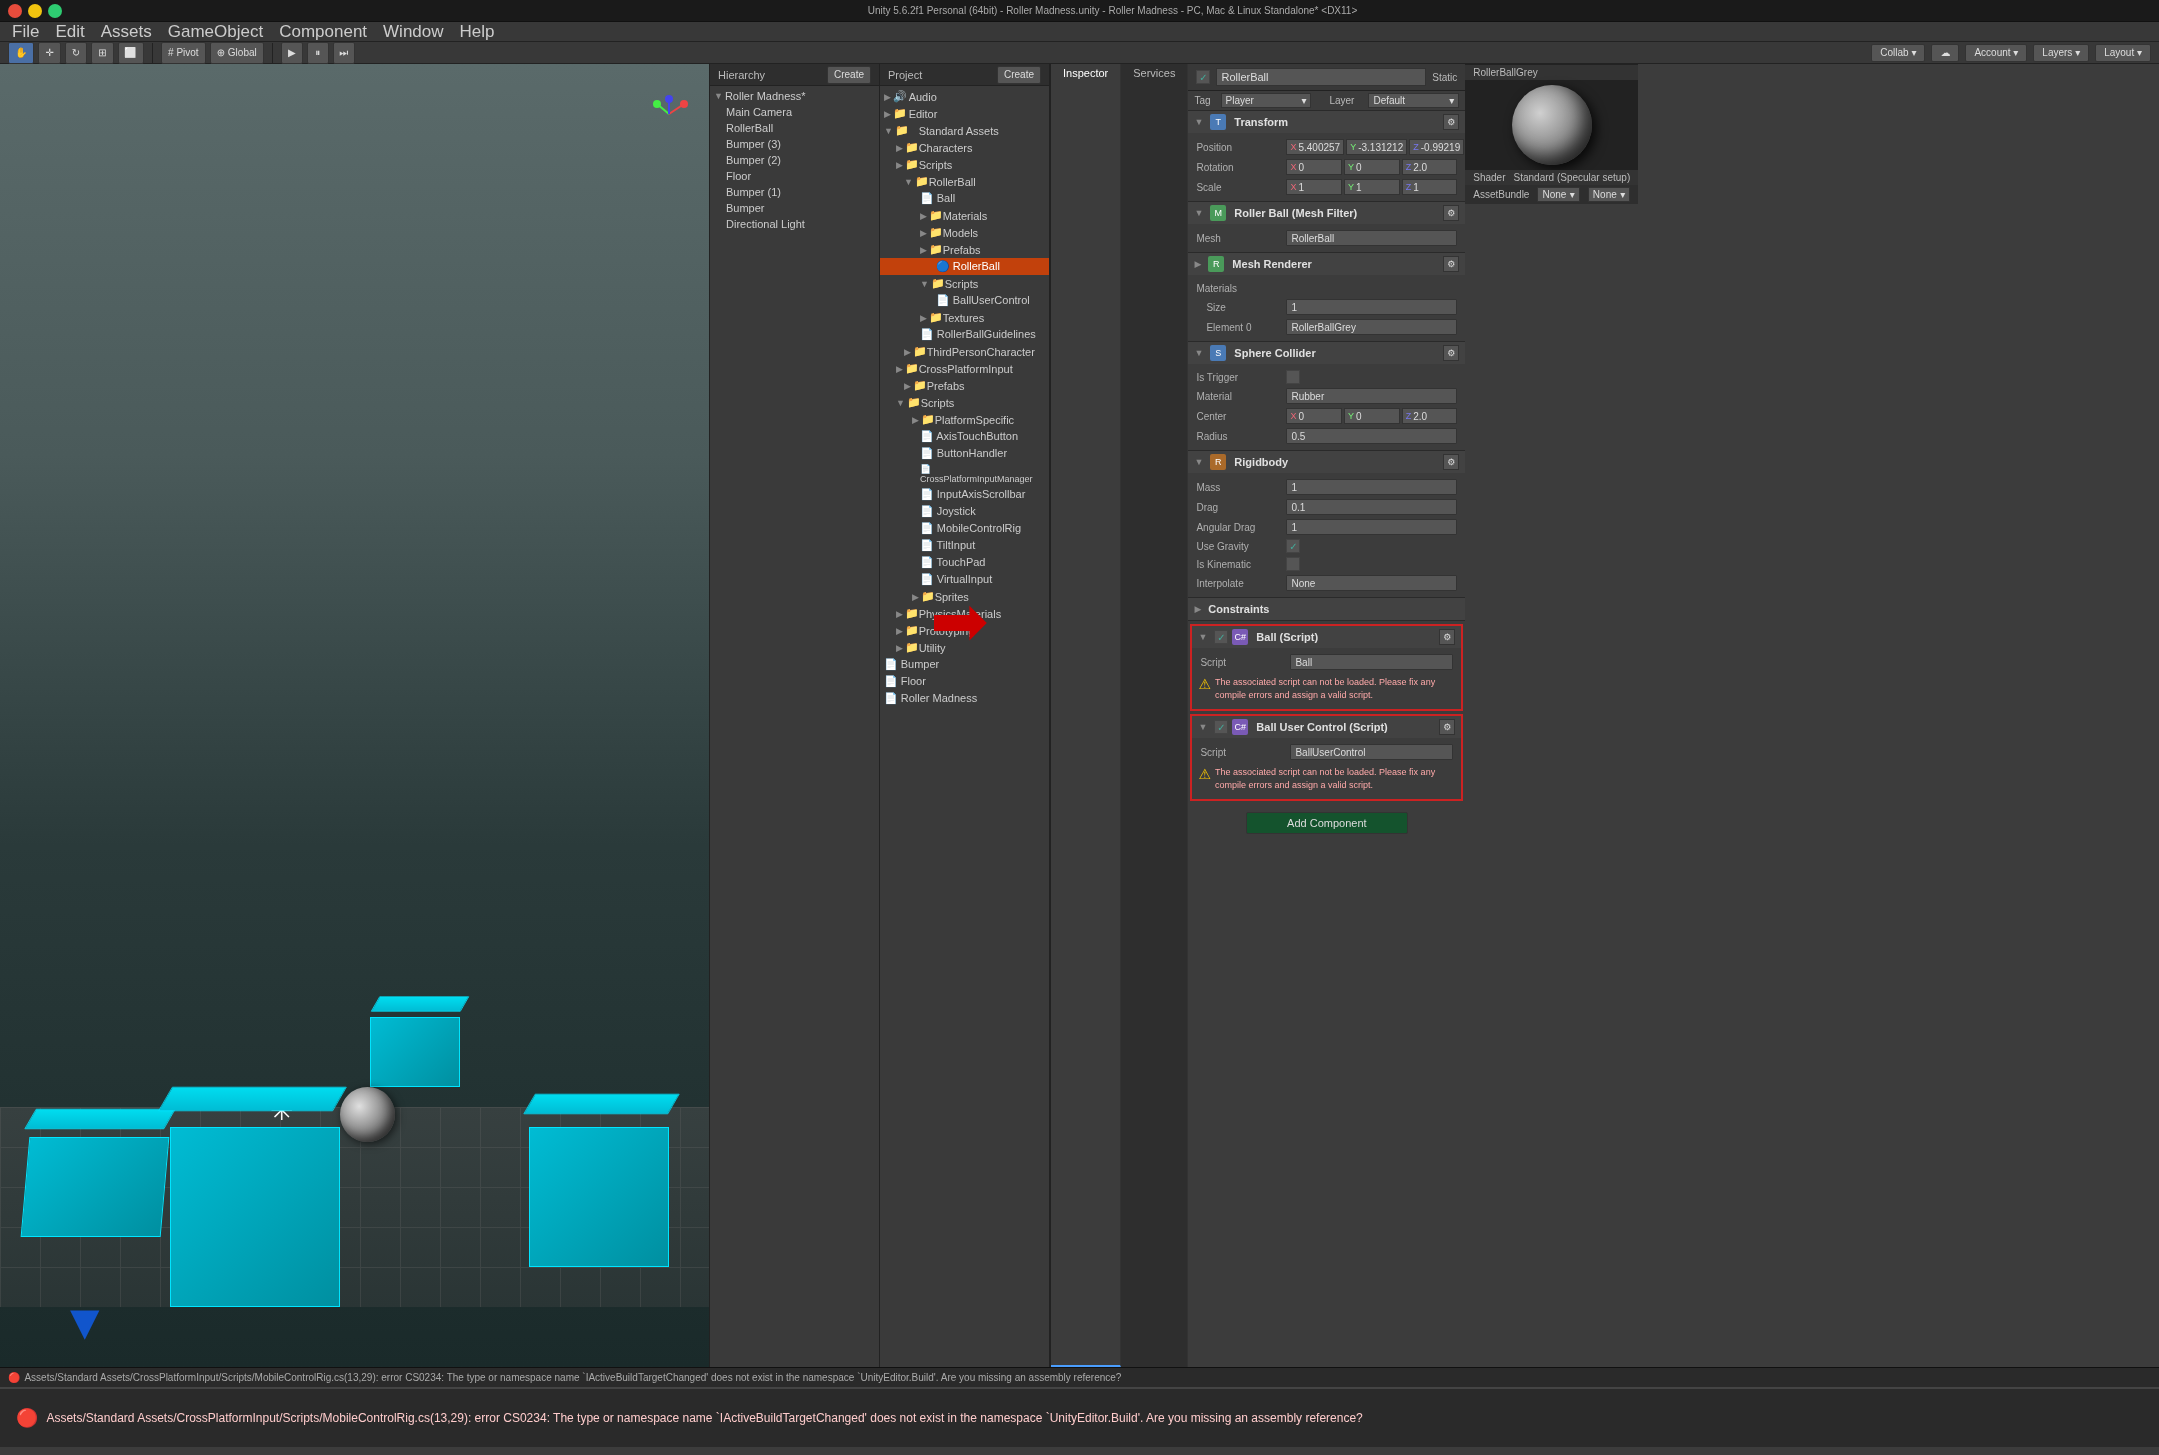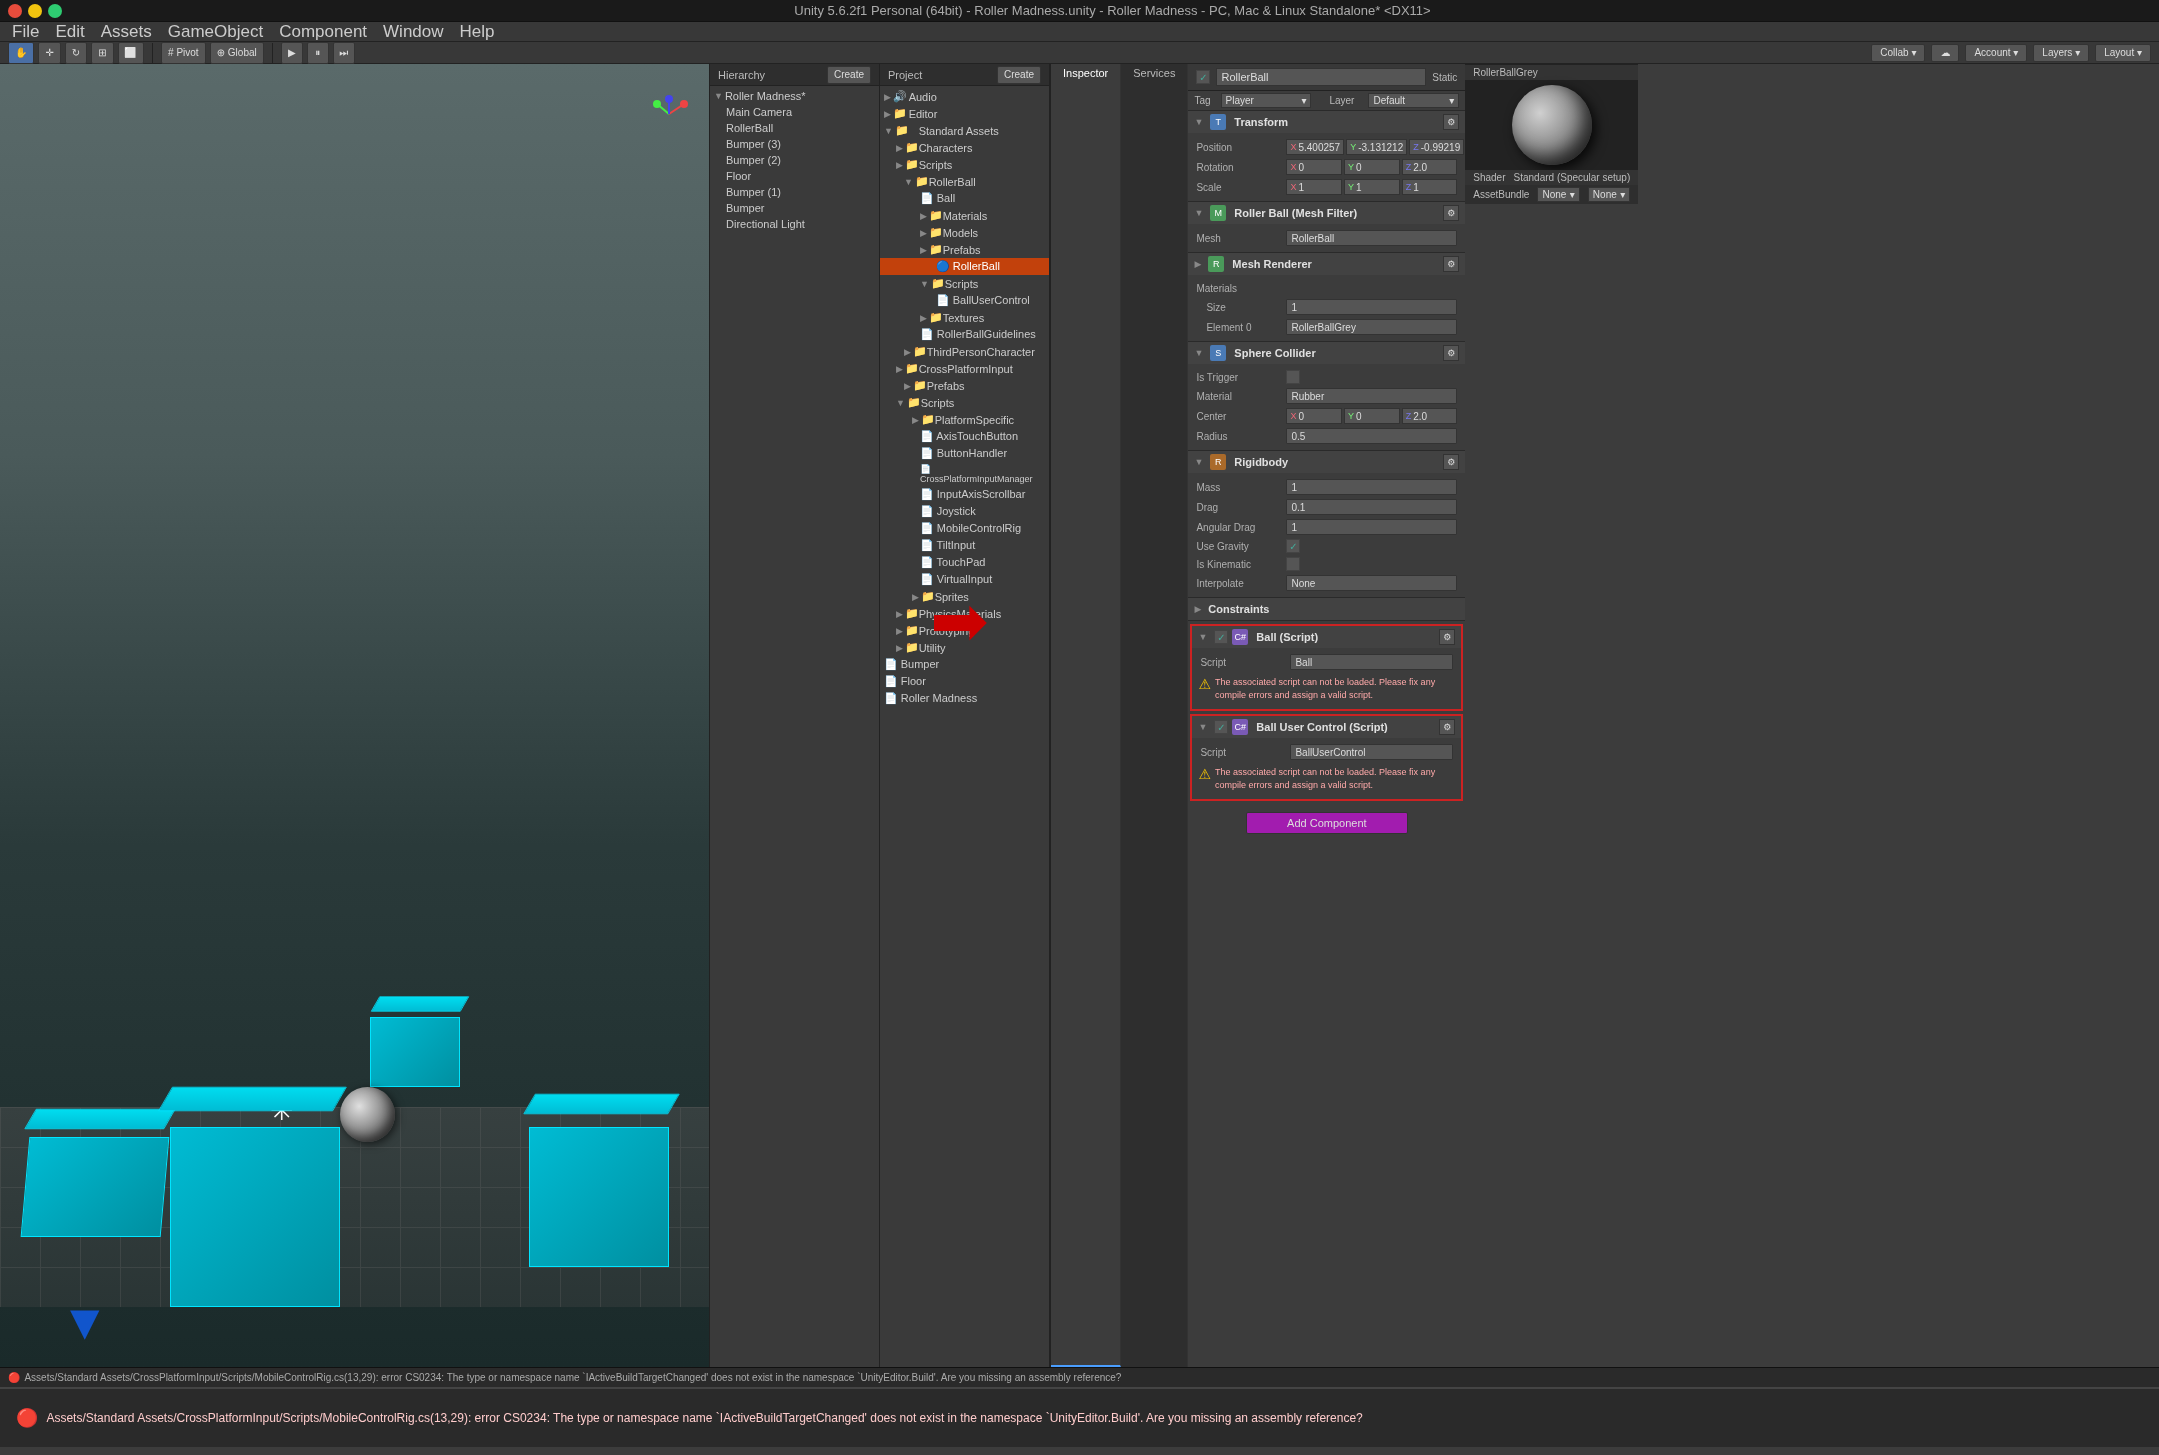--- a/index.html
+++ b/index.html
@@ -1,19 +1,19 @@
 <!DOCTYPE html>
 <html><head>
   <meta charset="utf-8">
   <style>
     * { box-sizing: border-box; margin: 0; padding: 0; }
     body { background: #3c3c3c; font-family: Arial, sans-serif; font-size: 11px; color: #ccc; width: 2159px; height: 1455px; overflow: hidden; position: relative; }
 
     
-    #titlebar { background: #1a1a1a; height: 22px; display: flex; align-items: center; padding: 0 8px; color: #aaa; font-size: 13px; border-bottom: 1px solid #111; }
+    #titlebar { background: #1a1a1a; height: 22px; display: flex; align-items: center; padding: 0 8px; color: #aaa; font-size: 10px; border-bottom: 1px solid #111; }
     #titlebar .title { flex: 1; text-align: center; }
     #titlebar .ctrl-btn { width: 14px; height: 14px; border-radius: 50%; display: inline-block; }
     .ctrl-min { background: #f1c40f; }
     .ctrl-max { background: #2ecc71; }
     .ctrl-close { background: #e74c3c; }
 
     
     #menubar { background: #383838; height: 20px; display: flex; align-items: center; padding: 0 4px; border-bottom: 1px solid #222; }
     #menubar .menu-item { padding: 0 8px; color: #ccc; cursor: pointer; font-size: 17px; height: 100%; display: flex; align-items: center; }
     .tool-btn { background: #555; border: 1px solid #333; color: #ddd; padding: 2px 6px; font-size: 10px; cursor: pointer; border-radius: 2px; height: 22px; display: flex; align-items: center; }
@@ -616,21 +616,21 @@
             <div class="prop-value">BallUserControl</div>
           </div>
           <div style="padding:4px 6px;display:flex;align-items:flex-start;gap:4px;background:#3c3c3c;">
             <span style="color:#ffcc00;font-size:14px;">⚠</span>
             <span style="font-size:9px;color:#ffaaaa;line-height:1.4;">The associated script can not be loaded. Please fix any compile errors and assign a valid script.</span>
           </div>
         </div>
       </div>
 
       <div style="padding:8px;text-align:center;">
-        <button style="background:#a21caf;border:1px solid #333;color:#ddd;font-size:11px;padding:4px 40px;cursor:pointer;border-radius:2px;">Add Component</button>
+        <button style="background:#14532d;border:1px solid #333;color:#ddd;font-size:11px;padding:4px 40px;cursor:pointer;border-radius:2px;">Add Component</button>
       </div>
     </div>
 
     <div id="preview-ball">
       <div id="preview-label">RollerBallGrey</div>
       <div id="preview-content">
         <div class="preview-sphere"></div>
       </div>
       <div id="preview-footer">
         <span>Shader</span>

